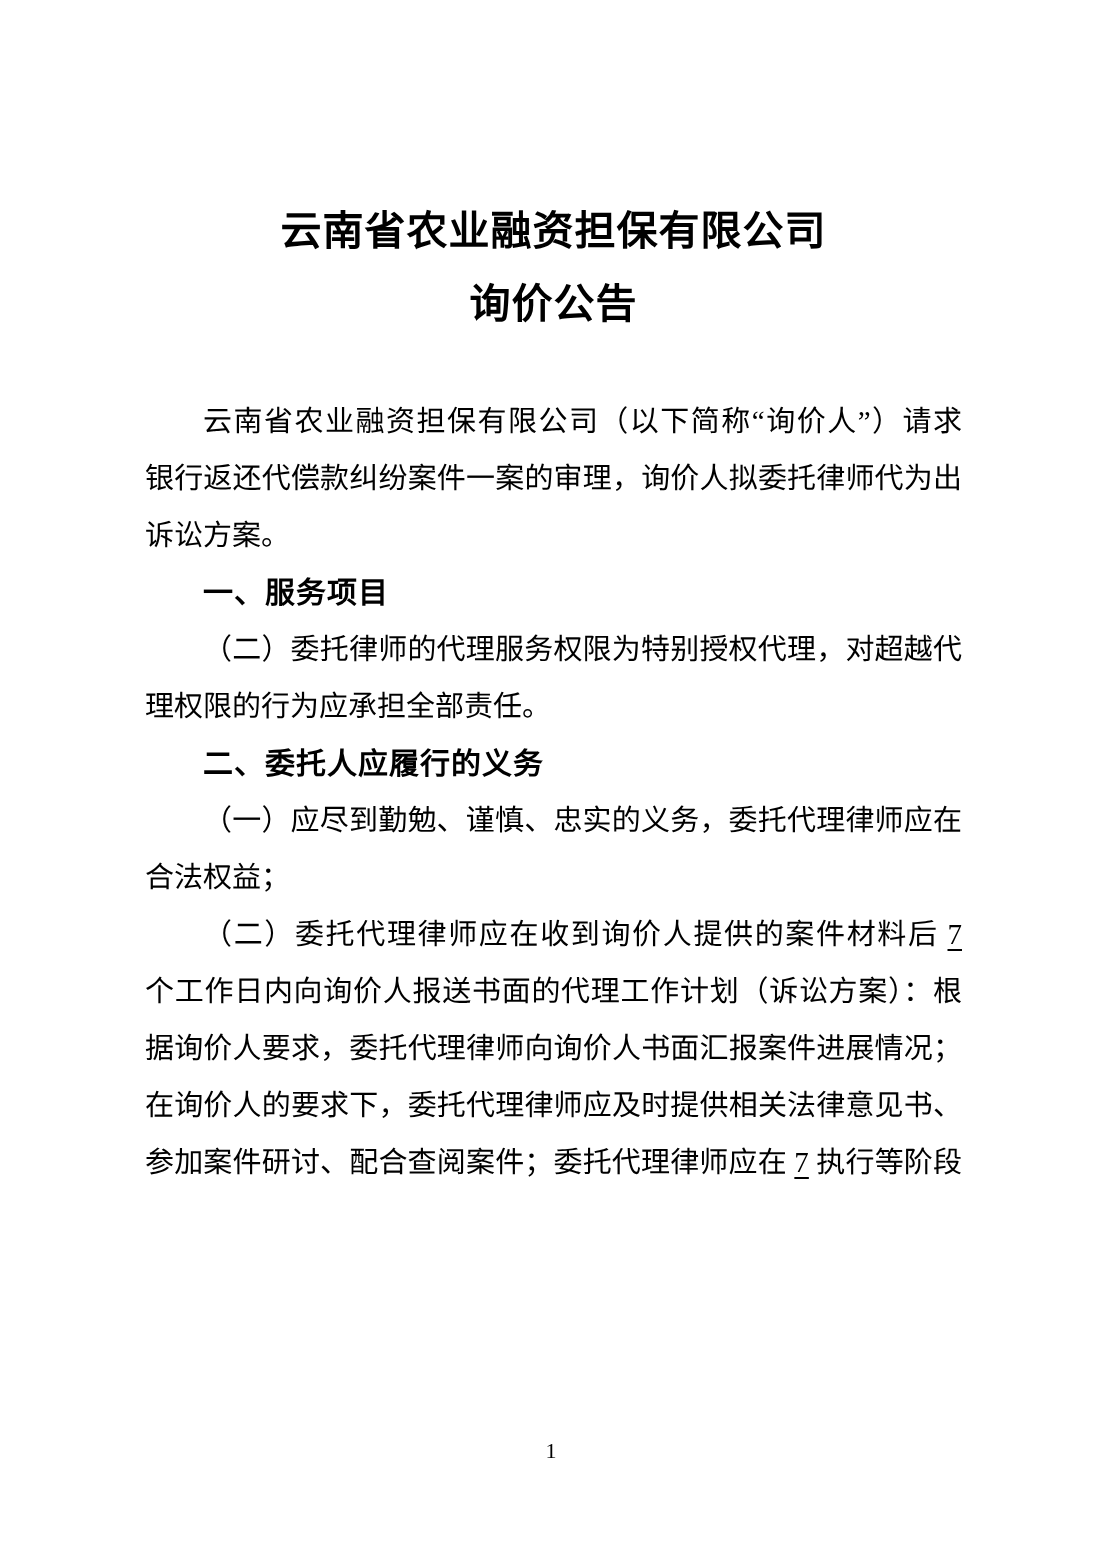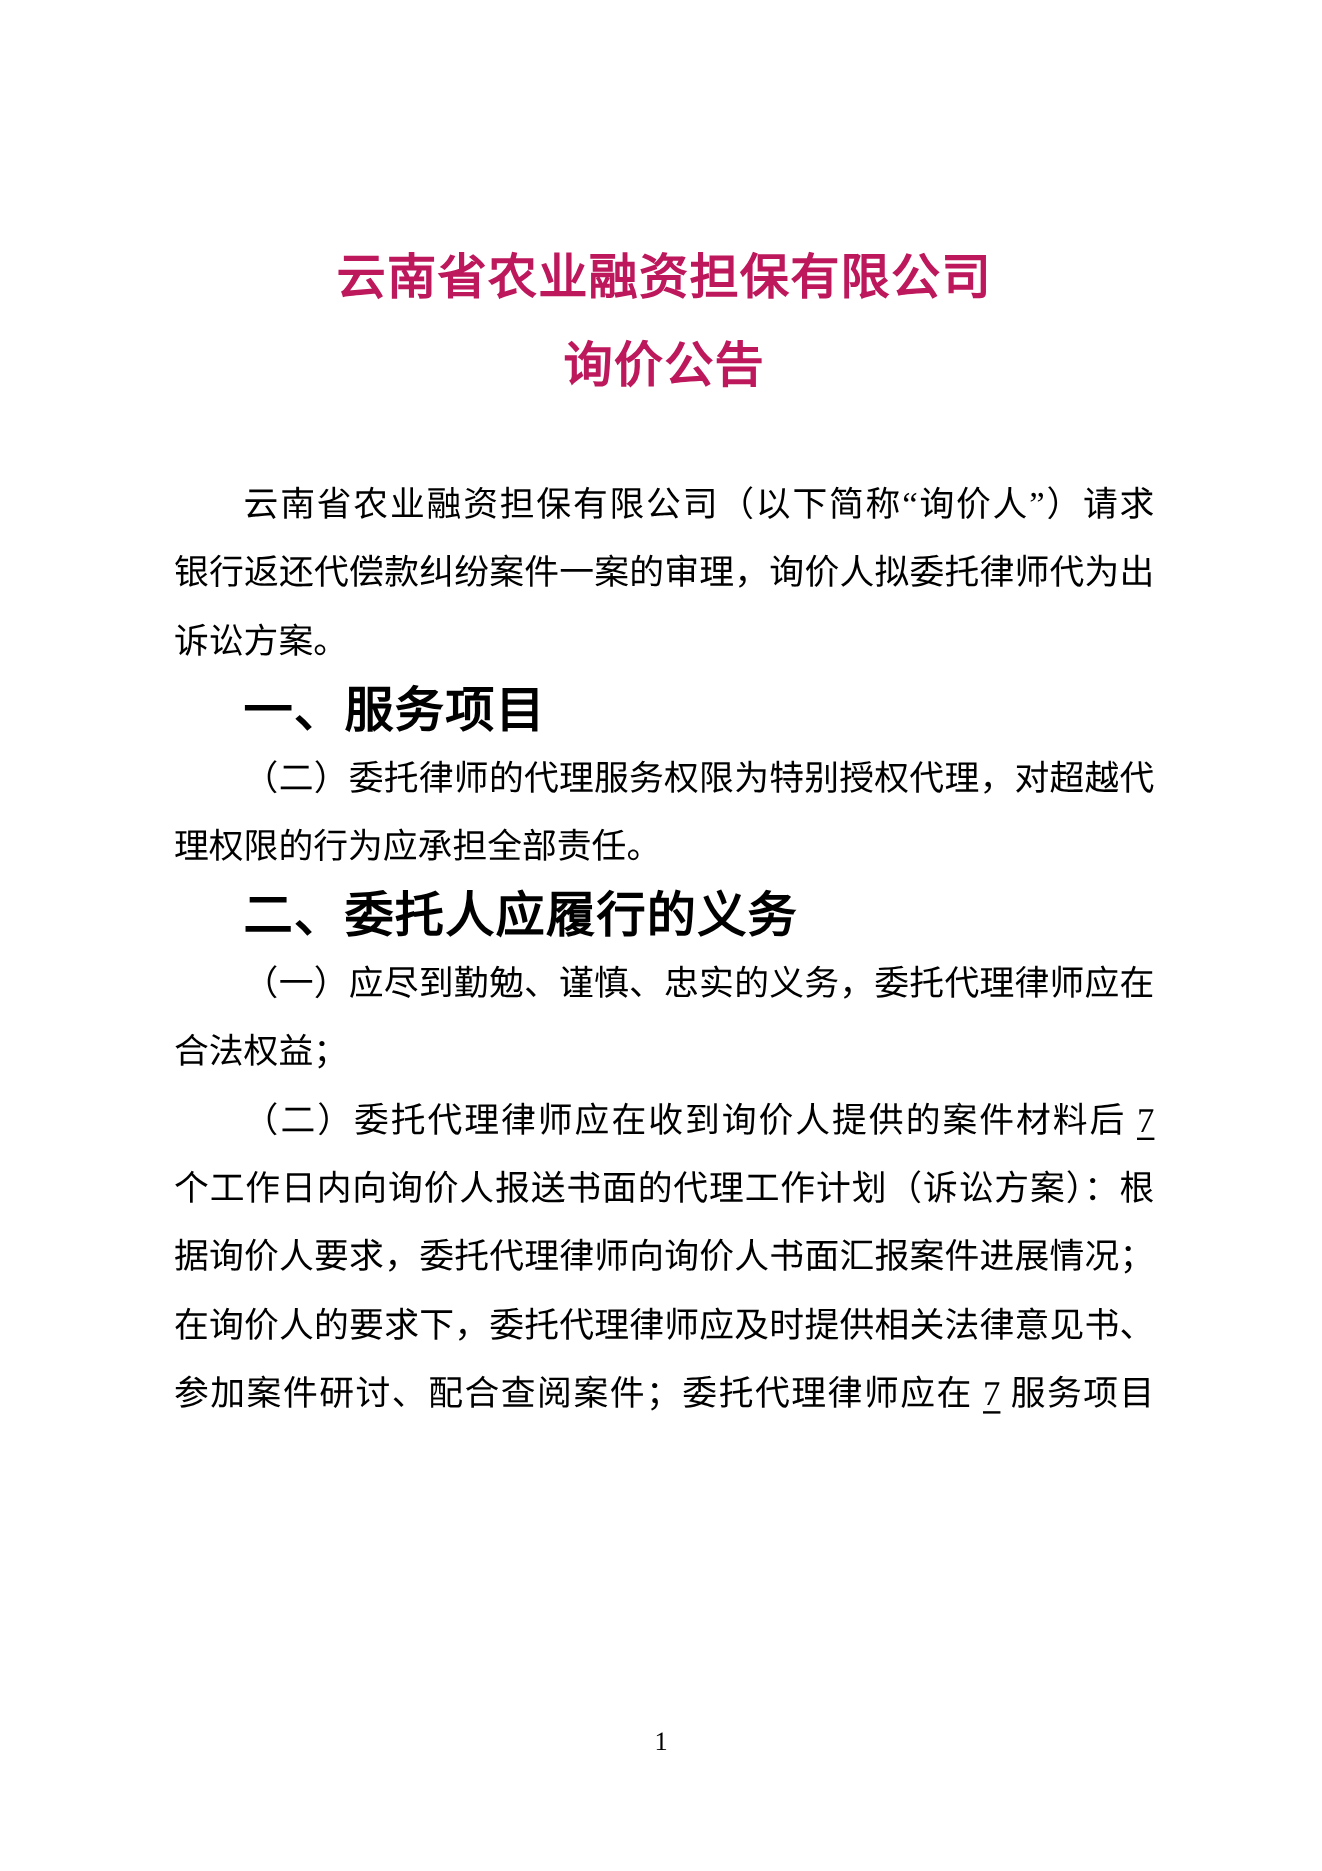--- a/index.html
+++ b/index.html
@@ -18,21 +18,21 @@
     overflow: hidden;
     color: #000000;
   }
   .title-block { }
   .title-line {
     font-family: Liberation Serif, serif;
     font-weight: 700;
     font-size: 41px;
     line-height: 73px;
     text-align: center;
-    color: #be185d;
+    color: #000000;
     letter-spacing: 1px;
   }
   .body-block {
     margin-top: 52px;
   }
   .line {
     font-family: Liberation Serif, serif;
     font-size: 29px;
     line-height: 57px;
     color: #000000;
@@ -41,21 +41,21 @@
   }
   .line.last {
     text-align-last: left;
   }
   .line.indent {
     text-indent: 58px;
   }
   .line.heading {
     font-family: "Liberation Sans", "DejaVu Sans", sans-serif;
     font-weight: 700;
-    font-size: 41px;
+    font-size: 30px;
     text-align: right;
     text-align-last: left;
     letter-spacing: 1px;
   }
   .u {
     text-decoration: underline;
     text-underline-offset: 5px;
   }
   .footer {
     position: absolute;
@@ -84,16 +84,16 @@
       <div class="line heading indent"><span>一、服务项目</span></div>
       <div class="line body indent"><span>（二）委托律师的代理服务权限为特别授权代理，对超越代</span></div>
       <div class="line body last"><span>理权限的行为应承担全部责任。</span></div>
       <div class="line heading indent"><span>二、委托人应履行的义务</span></div>
       <div class="line body indent"><span>（一）应尽到勤勉、谨慎、忠实的义务，委托代理律师应在</span></div>
       <div class="line body last"><span>合法权益；</span></div>
       <div class="line body indent"><span>（二）委托代理律师应在收到询价人提供的案件材料后 </span><span class="u">7</span></div>
       <div class="line body"><span>个工作日内向询价人报送书面的代理工作计划（诉讼方案）：根</span></div>
       <div class="line body"><span>据询价人要求，委托代理律师向询价人书面汇报案件进展情况；</span></div>
       <div class="line body"><span>在询价人的要求下，委托代理律师应及时提供相关法律意见书、</span></div>
-      <div class="line body"><span>参加案件研讨、配合查阅案件；委托代理律师应在 </span><span class="u">7</span><span> 服务项目</span></div>
+      <div class="line body"><span>参加案件研讨、配合查阅案件；委托代理律师应在 </span><span class="u">7</span><span> 执行等阶段</span></div>
     </div>
   <div class="footer">1</div>
 </div>
 
 </body></html>

